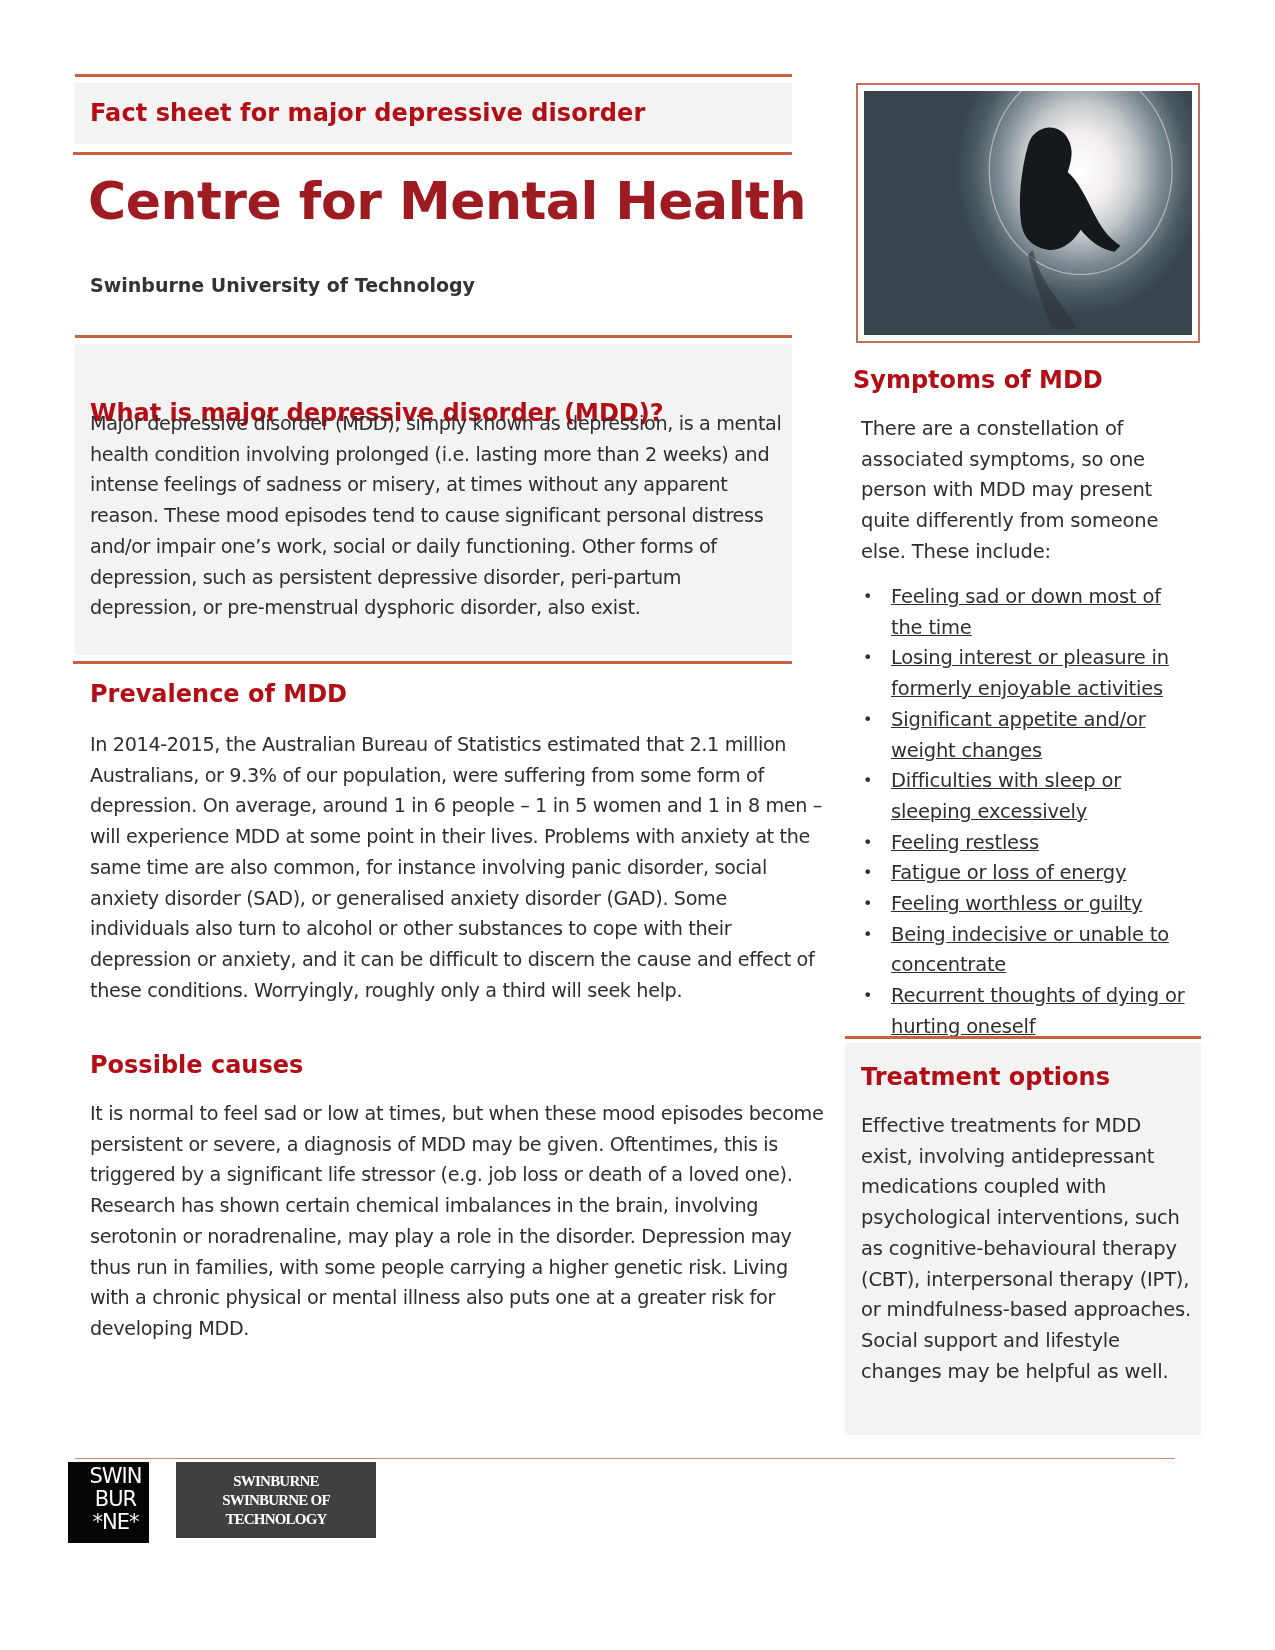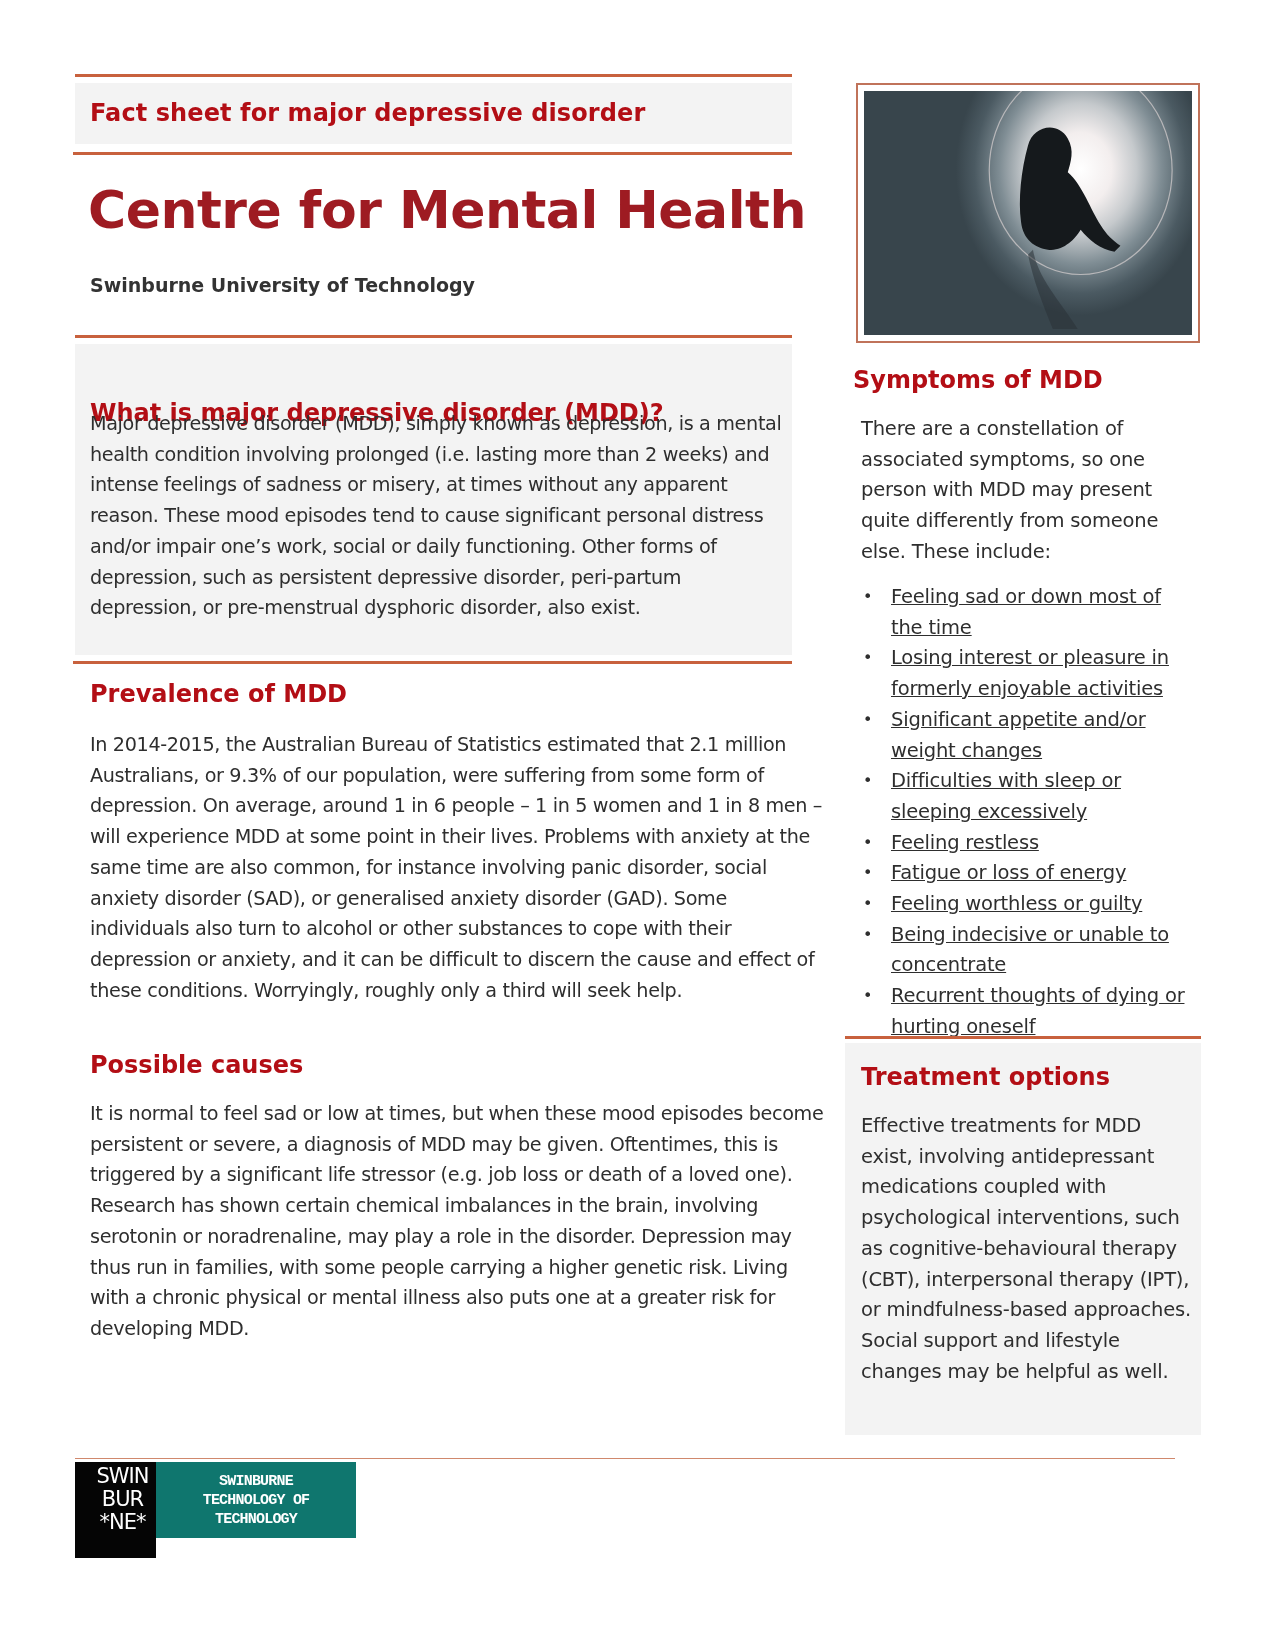--- a/index.html
+++ b/index.html
@@ -16,32 +16,32 @@
   .body { font-size:19.2px; line-height:30.7px; color:#2e2e2e; letter-spacing:-0.35px; }
   .rbody { font-size:19.5px; line-height:30.7px; color:#2e2e2e; letter-spacing:-0.2px; }
   ul.sym { list-style:none; margin:0; padding:0; }
   ul.sym li { position:relative; padding-left:30px;text-decoration:underline; }
   ul.sym li::before { content:"\2022"; position:absolute; left:2px; top:0; font-size:16px; }
   .photo { position:absolute; border:2px solid #c0735a; background:#fff; padding:6px; box-sizing:border-box; }
   .photo-inner { width:100%; height:100%; position:relative; overflow:hidden;
      background: radial-gradient(ellipse 38% 60% at 66% 32%, #ffffff 0%, #f3eeee 25%, #c5c9cc 45%, #7f8d94 65%, #4b5a62 85%, #38454c 100%); }
   .logo-black { position:absolute; background:#050505; color:#fff; font-family:"DejaVu Sans", sans-serif;
      font-size:21px; line-height:23px; text-align:center; font-weight:normal; letter-spacing:-1px; }
-  .logo-red { position:absolute; background:#0f766e; color:#fff; font-family:Liberation Mono, monospace;
-     font-weight:bold; font-size:15px; line-height:19px; text-align:center; letter-spacing:-0.8px; }
+  .logo-red { position:absolute; background:#404040; color:#fff; font-family:Liberation Serif, serif;
+     font-weight:bold; font-size:15px; line-height:19px; text-align:center; letter-spacing:-0.8px;margin-left:20px; }
 </style>
 </head>
 <body>
 
 <div class="rule" style="left:75px; top:74px; width:717px;"></div>
 <div class="band" style="left:75px; top:83px; width:717px; height:61px;"></div>
 <div class="abs h-fact" style="left:90px; top:99px;">Fact sheet for major depressive disorder</div>
 <div class="rule" style="left:73px; top:152px; width:719px;"></div>
 
-<div class="abs h-title" style="left:88px; top:180px;">Centre for Mental Health</div>
+<div class="abs h-title" style="left:88px; top:171px;">Centre for Mental Health</div>
 <div class="abs h-sub" style="left:90px; top:274px;">Swinburne University of Technology</div>
 <div class="rule" style="left:75px; top:335px; width:717px;"></div>
 
 <div class="band" style="left:75px; top:344px; width:717px; height:311px;"></div>
 <div class="abs h-sec" style="left:90px; top:361px;margin-top:38px;">What is major depressive disorder (MDD)?</div>
 <div class="abs body" style="left:90px; top:409px; width:696px;">Major depressive disorder (MDD), simply known as depression, is a mental health condition involving prolonged (i.e. lasting more than 2 weeks) and intense feelings of sadness or misery, at times without any apparent reason. These mood episodes tend to cause significant personal distress and/or impair one’s work, social or daily functioning. Other forms of depression, such as persistent depressive disorder, peri-partum depression, or pre-menstrual dysphoric disorder, also exist.</div>
 <div class="rule" style="left:73px; top:661px; width:719px;"></div>
 
 <div class="abs h-sec" style="left:90px; top:680px;">Prevalence of MDD</div>
 <div class="abs body" style="left:90px; top:730px; width:740px;">In 2014-2015, the Australian Bureau of Statistics estimated that 2.1 million Australians, or 9.3% of our population, were suffering from some form of depression. On average, around 1 in 6 people – 1 in 5 women and 1 in 8 men – will experience MDD at some point in their lives. Problems with anxiety at the same time are also common, for instance involving panic disorder, social anxiety disorder (SAD), or generalised anxiety disorder (GAD). Some individuals also turn to alcohol or other substances to cope with their depression or anxiety, and it can be difficult to discern the cause and effect of these conditions. Worryingly, roughly only a third will seek help.</div>
@@ -72,22 +72,22 @@
   <li>Being indecisive or unable to concentrate</li>
   <li>Recurrent thoughts of dying or hurting oneself</li>
 </ul>
 <div class="rule" style="left:845px; top:1036px; width:356px;"></div>
 
 <div class="band" style="left:845px; top:1043px; width:356px; height:392px;"></div>
 <div class="abs h-sec" style="left:861px; top:1063px;">Treatment options</div>
 <div class="abs rbody" style="left:861px; top:1111px; width:330px;">Effective treatments for MDD exist, involving antidepressant medications coupled with psychological interventions, such as cognitive-behavioural therapy (CBT), interpersonal therapy (IPT), or mindfulness-based approaches. Social support and lifestyle changes may be helpful as well.</div>
 
 <div class="rule thin" style="left:75px; top:1458px; width:1100px; background:#d0886d;"></div>
-<div class="logo-black" style="left:75px; top:1462px; width:81px; height:96px; padding-top:3px; box-sizing:border-box;padding-left:14px;">
+<div class="logo-black" style="left:68px; top:1462px; width:81px; height:81px; padding-top:3px; box-sizing:border-box;padding-left:14px;">
   <div>SWIN</div>
   <div>BUR</div>
   <div>*NE*</div>
 </div>
 <div class="logo-red" style="left:156px; top:1462px; width:200px; height:76px; padding-top:10px; box-sizing:border-box;">
   <div>SWINBURNE</div>
-  <div>TECHNOLOGY OF</div>
+  <div>SWINBURNE OF</div>
   <div>TECHNOLOGY</div>
 </div>
 
 </body></html>

